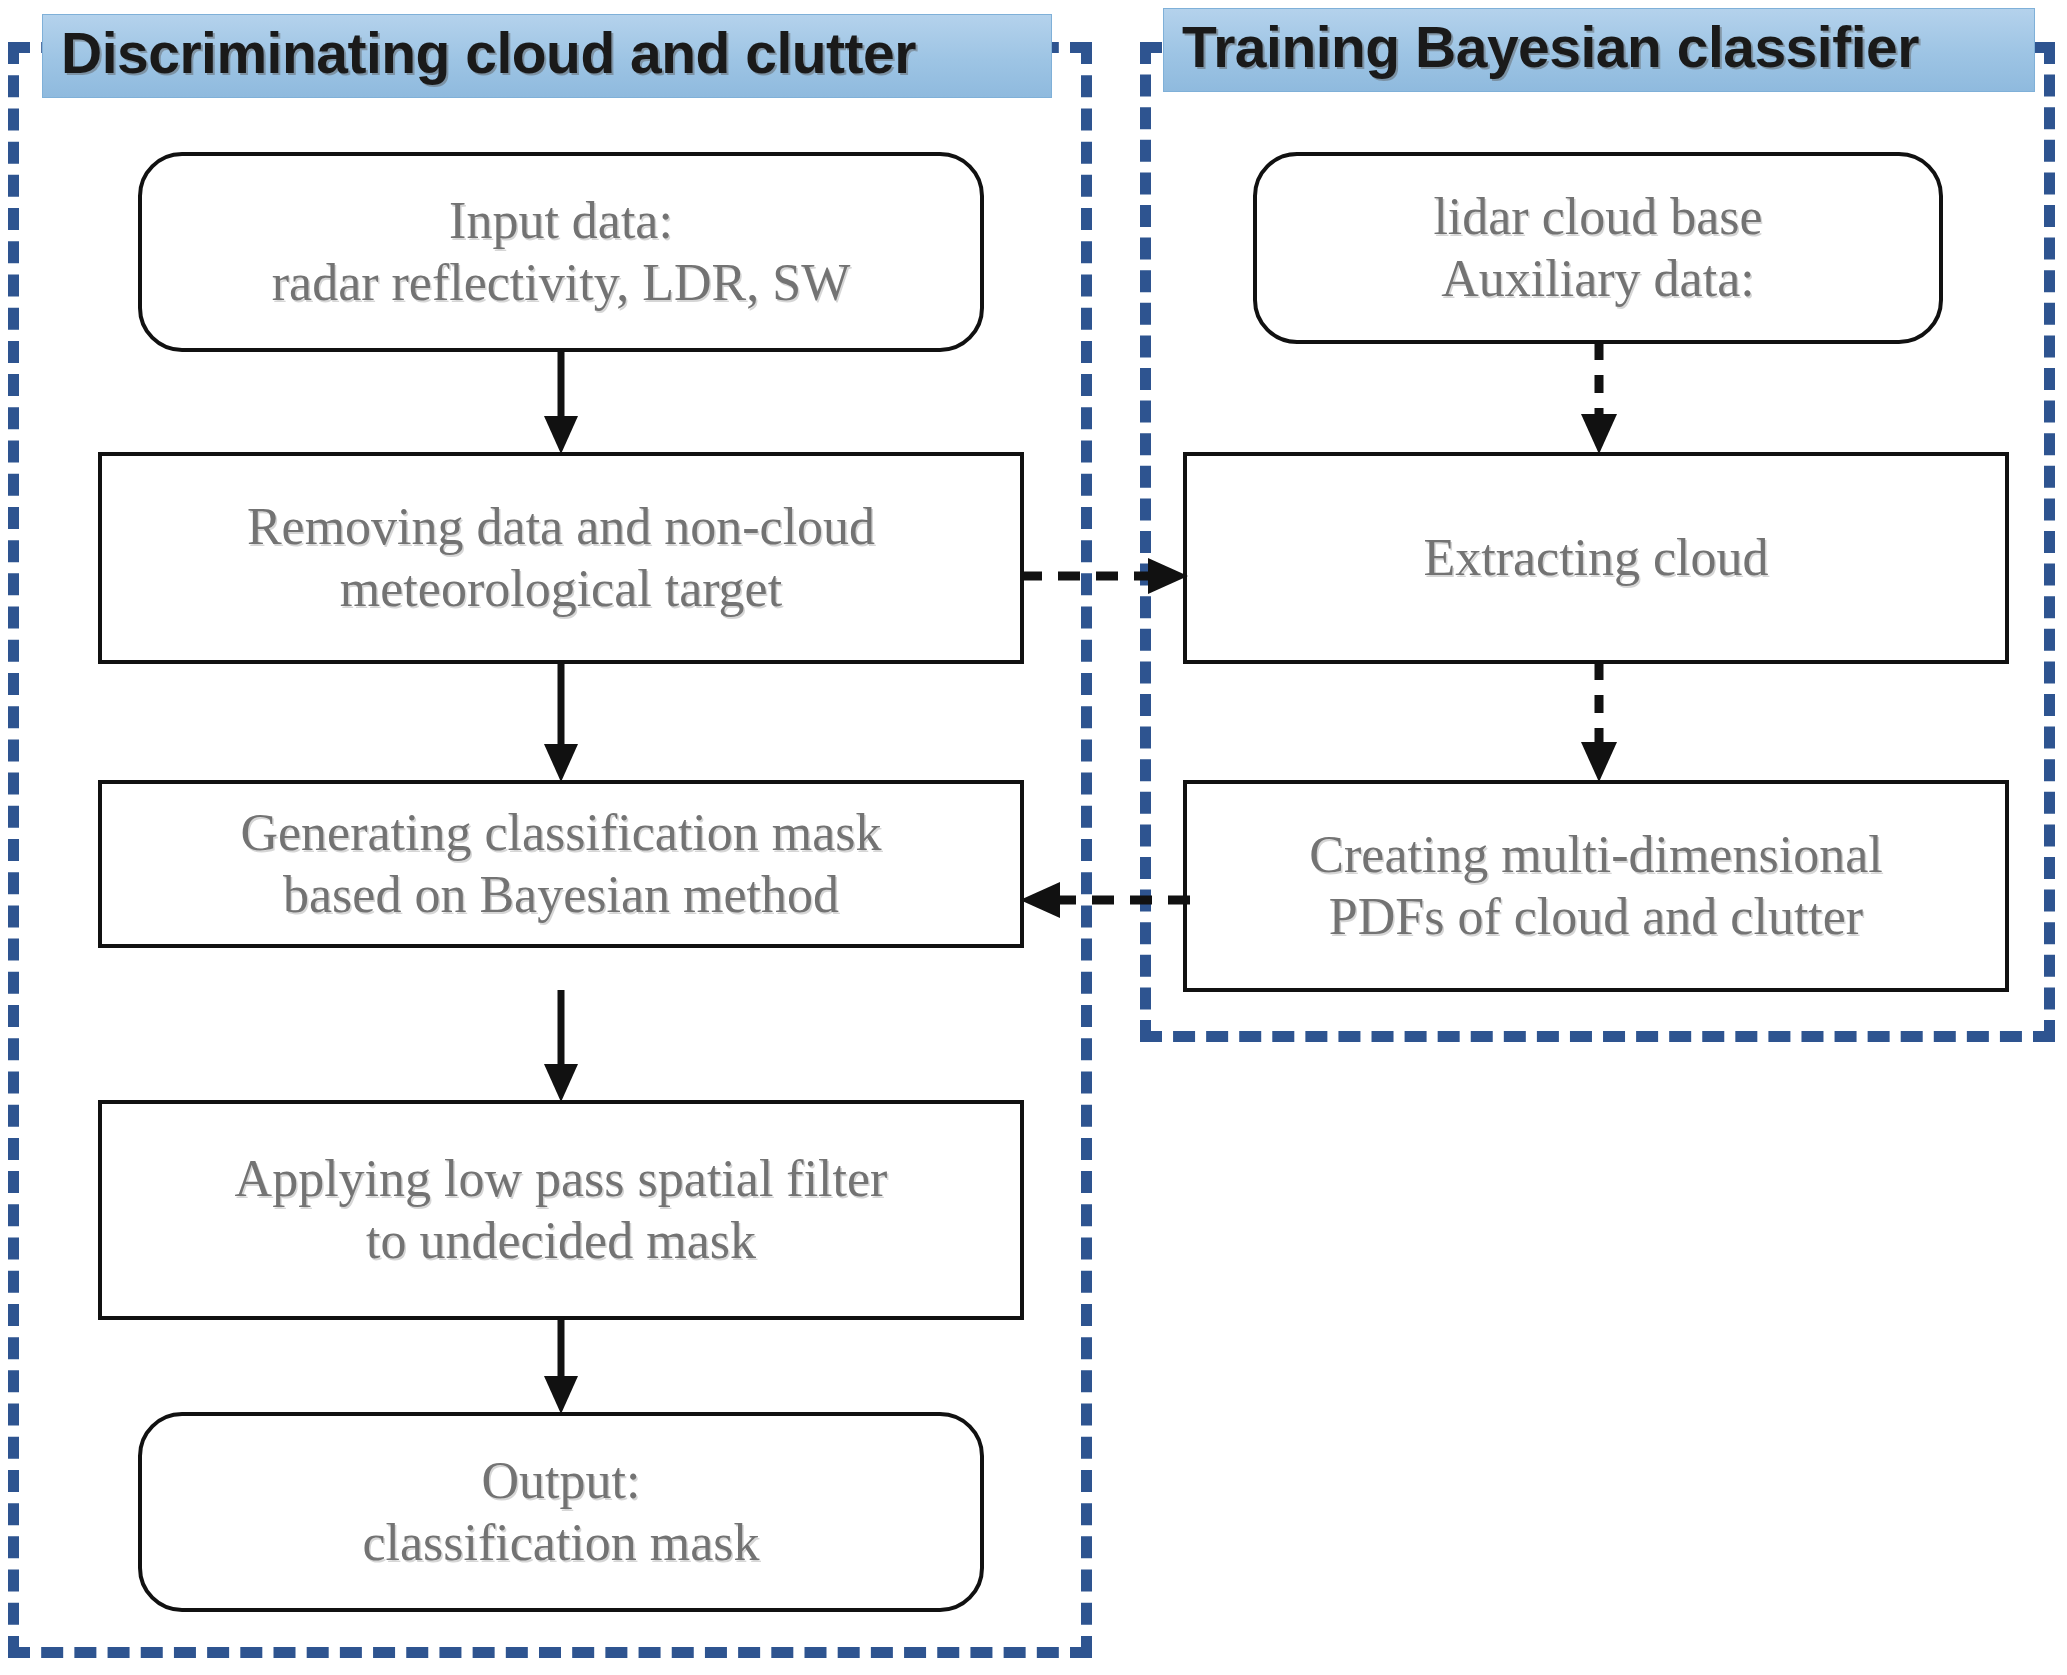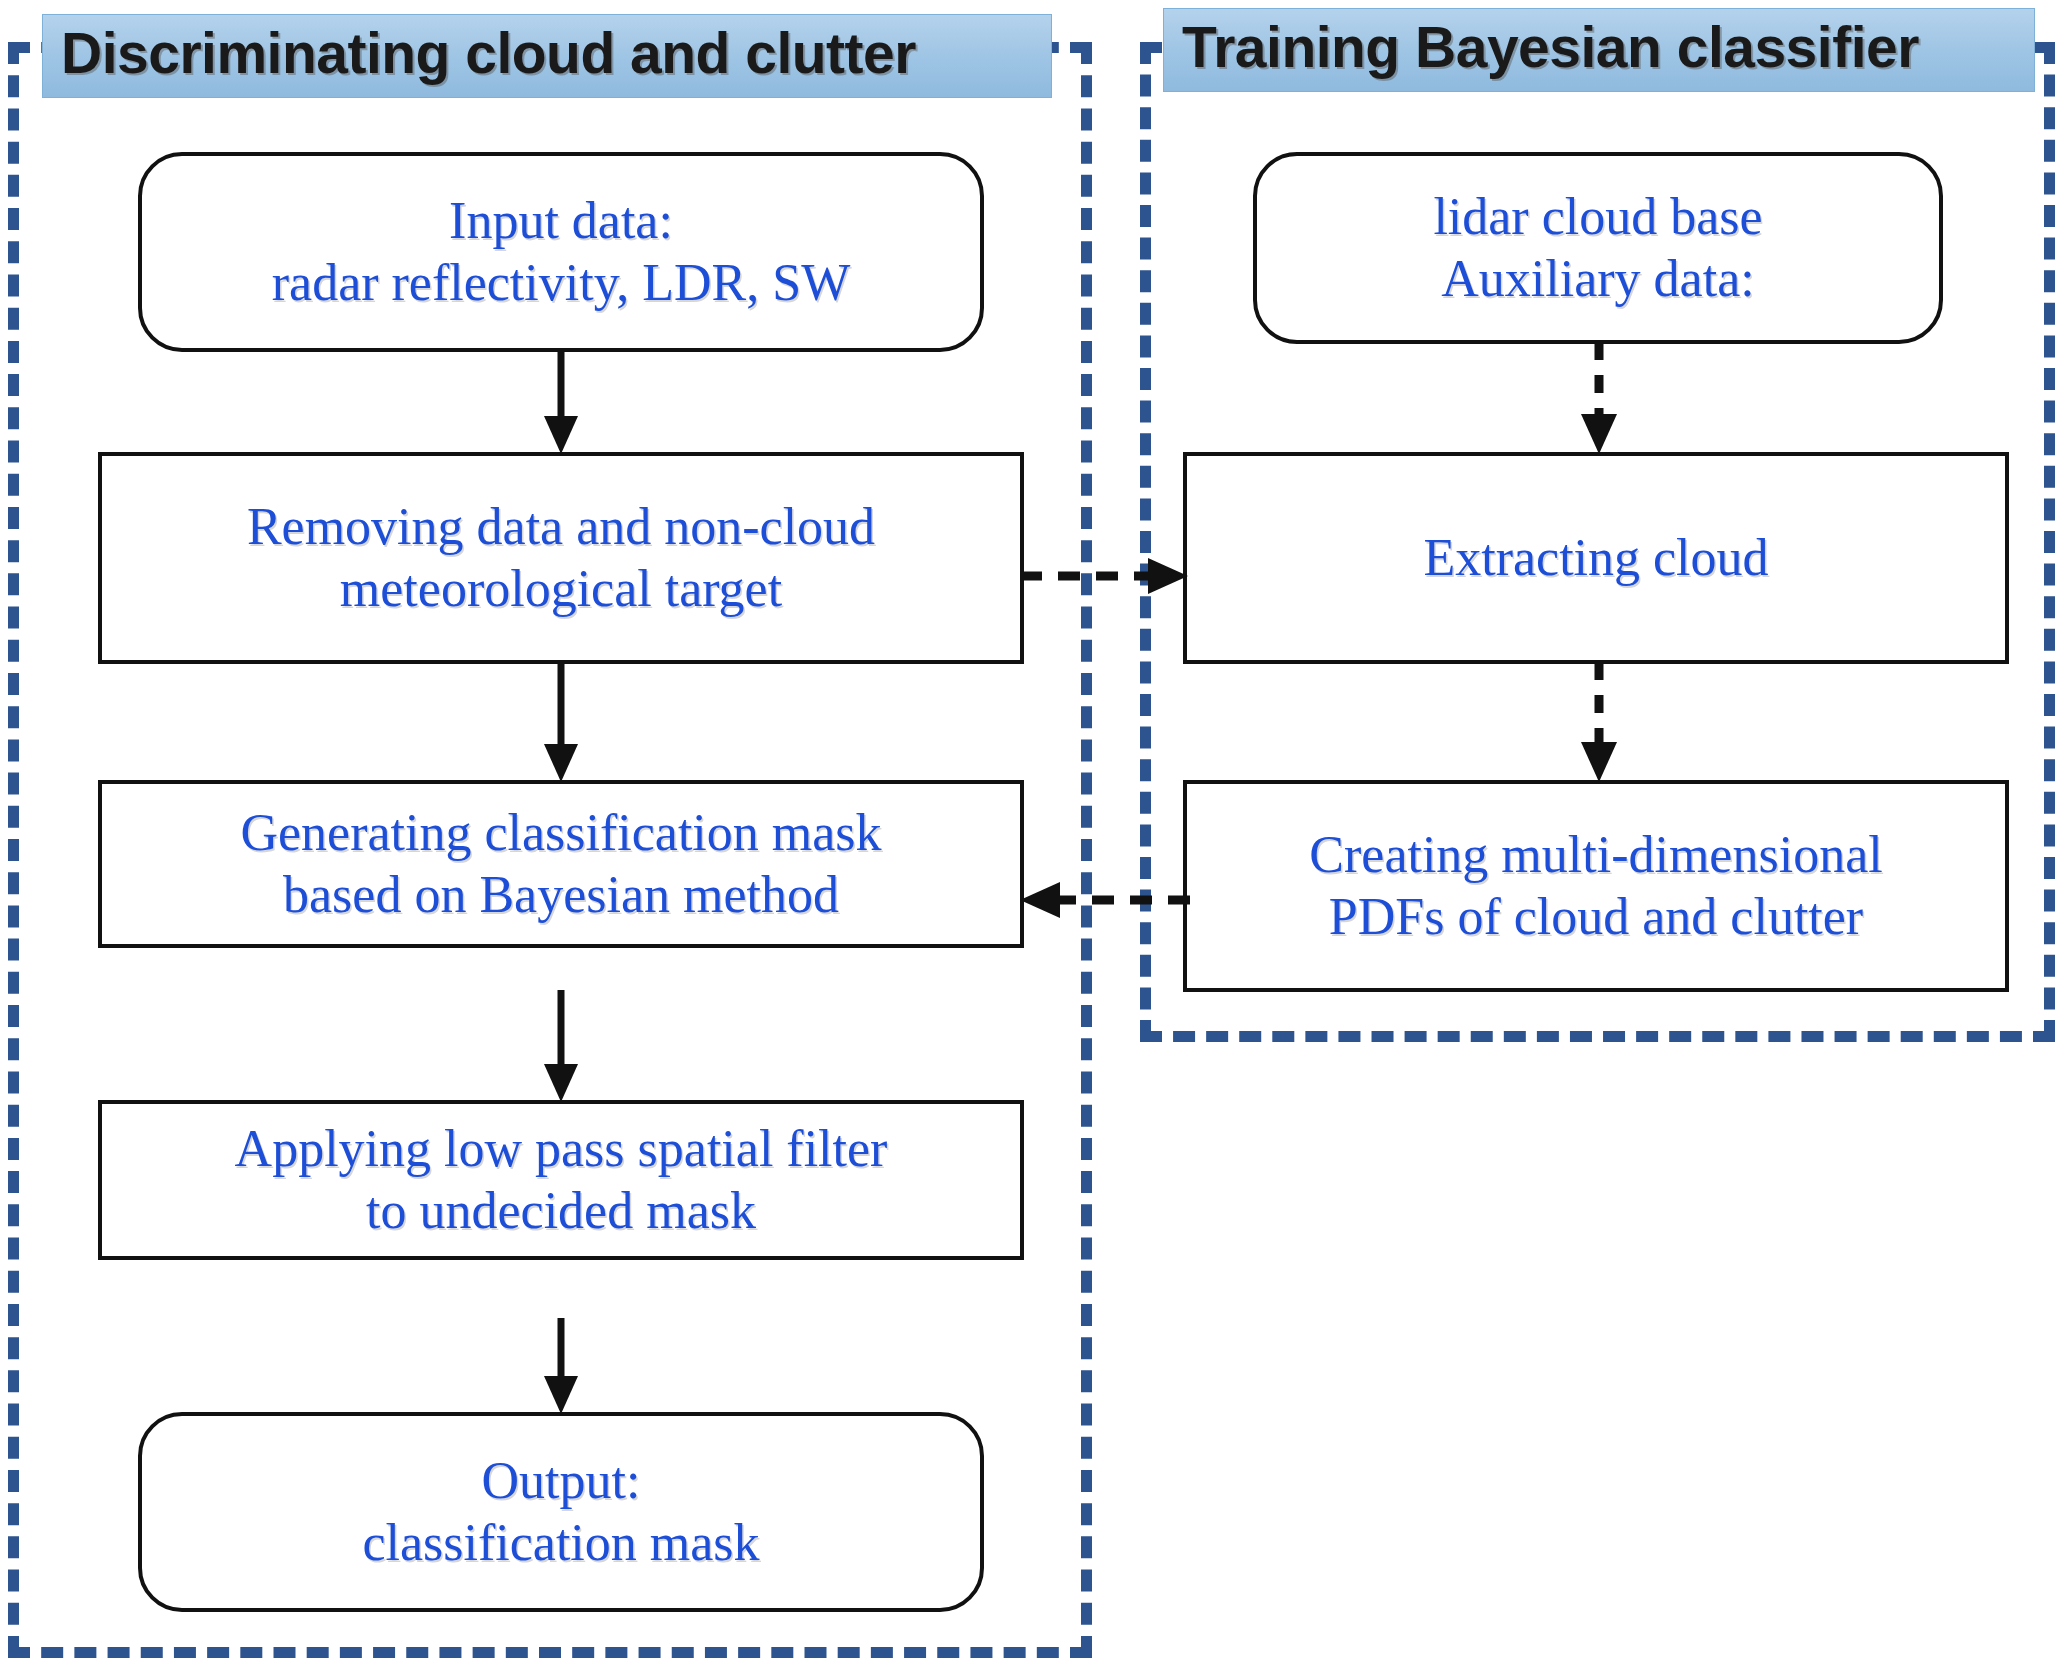--- a/index.html
+++ b/index.html
@@ -51,34 +51,34 @@
   .node {
     position: absolute;
     box-sizing: border-box;
     background: #ffffff;
     border: 4px solid #111111;
     display: flex;
     flex-direction: column;
     align-items: center;
     justify-content: center;
     text-align: center;
-    color: #1d4ed8;
+    color: #737373;
     font-size: 52px;
     line-height: 1.20;
     padding: 4px 10px;
     text-shadow: 1.5px 1.5px 0 rgba(120,120,120,0.30);
   }
   .node.rounded { border-radius: 44px; }
   .node .line { display: block; white-space: nowrap; }
 
   
   #node-input        { left: 138px; top: 152px;  width: 846px; height: 200px; }
   #node-remove       { left: 98px;  top: 452px;  width: 926px; height: 212px; }
   #node-generate     { left: 98px;  top: 780px;  width: 926px; height: 168px; }
-  #node-filter       { left: 98px;  top: 1100px; width: 926px; height: 160px; }
+  #node-filter       { left: 98px;  top: 1100px; width: 926px; height: 220px; }
   #node-output       { left: 138px; top: 1412px; width: 846px; height: 200px; }
 
   
   #node-aux          { left: 1253px; top: 152px; width: 690px; height: 192px; }
   #node-extract      { left: 1183px; top: 452px; width: 826px; height: 212px; align-items: center; }
   #node-pdf          { left: 1183px; top: 780px; width: 826px; height: 212px; }
 
   
   .conn { position: absolute; }
   .conn svg { display: block; overflow: visible; }

